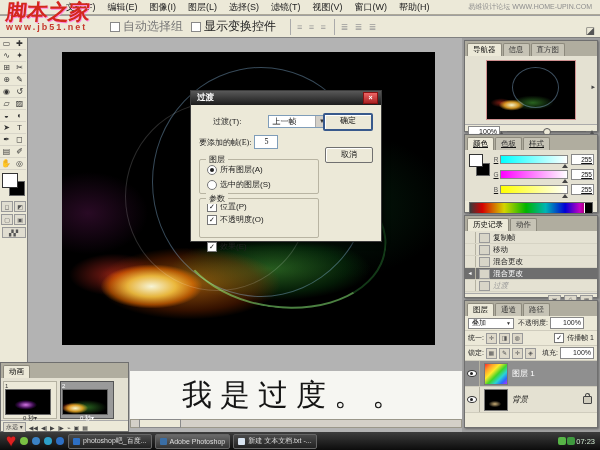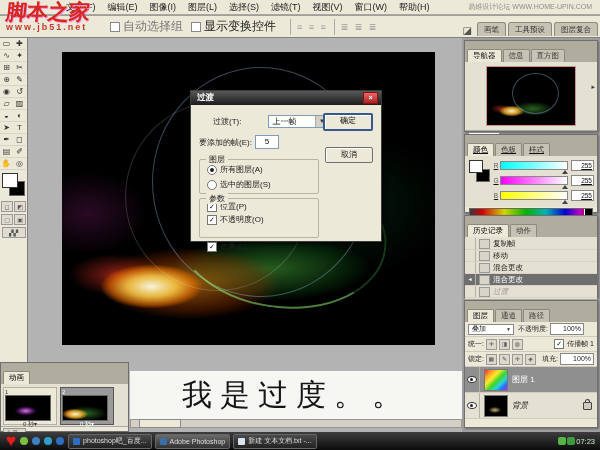--- a/index.html
+++ b/index.html
@@ -61,21 +61,21 @@
   .dlg-btn{position:absolute;width:46px;height:14px;background:#ece9d8;border:1px solid #707070;border-radius:2px;text-align:center;line-height:13px;font-size:8px;box-shadow:inset 1px 1px 0 #fff;}
   .dlg-btn.default{border:2px solid #38598c;line-height:11px;}
   .groupbox{position:absolute;border:1px solid #b8b4a2;border-radius:2px;}
   .groupbox .gb-cap{position:absolute;top:-6px;left:6px;background:#ece9d8;padding:0 3px;font-size:8px;color:#222;}
   .radio{width:8px;height:8px;border:1px solid #777;border-radius:50%;background:#fff;margin-right:3px;position:relative;flex:0 0 auto;}
   .radio.on:after{content:"";position:absolute;left:2px;top:2px;width:4px;height:4px;border-radius:50%;background:#222;}
   .check{width:8px;height:8px;border:1px solid #777;background:#fff;margin-right:3px;font-size:7px;line-height:8px;text-align:center;color:#111;flex:0 0 auto;}
   .gb-item{display:flex;align-items:center;margin:4px 0 0 7px;font-size:8px;color:#222;}
   
   .panel{position:absolute;left:464px;width:134px;background:#ece9d8;border:1px solid #6f6f6f;box-shadow:1px 1px 2px rgba(0,0,0,0.35);box-sizing:border-box;}
-  .ptabs{height:21px;background:#b0ad9f;display:flex;align-items:flex-end;padding-left:2px;position:relative;}
+  .ptabs{height:15px;background:#b0ad9f;display:flex;align-items:flex-end;padding-left:2px;position:relative;}
   .ptab{font-size:7.5px;padding:1px 5px 1px;background:#c6c3b5;border:1px solid #8d8a7d;border-bottom:none;border-radius:2px 2px 0 0;margin-right:1px;color:#333;white-space:nowrap;}
   .ptabs .ptab:first-child{background:#ece9d8;color:#000;}
   .pmenu{position:absolute;right:2px;top:2px;font-size:7px;color:#444;}
   .nav-body{padding:4px 0;display:flex;justify-content:center;background:#e4e1d2;}
   .nav-thumb{width:88px;height:58px;border:1px solid #d09090;position:relative;}
   .mini-glow{background-color:#000;background-image:
       radial-gradient(ellipse 16px 7px at 28% 76%, rgba(255,255,215,0.95), rgba(255,180,40,0.8) 45%, rgba(0,0,0,0) 80%),
       radial-gradient(ellipse 26px 9px at 52% 72%, rgba(90,220,70,0.45), rgba(0,0,0,0) 80%),
       radial-gradient(ellipse 14px 6px at 16% 72%, rgba(255,60,40,0.5), rgba(0,0,0,0) 75%);}
   .mini-ring{position:absolute;left:28%;top:10%;width:52%;height:68%;border:1px solid rgba(150,195,235,0.4);border-radius:50%;}
@@ -180,26 +180,20 @@
       <span>显示变换控件</span>
     </span>
     <span class="opt-sep"></span>
     <span class="align-glyphs">≡ ≡ ≡</span>
     <span class="opt-sep"></span>
     <span class="align-glyphs">≣ ≣ ≣</span>
   </div>
 
   <div class="palette-well">
     <span class="pw-icon">◪</span>
-    <span style="display:flex;align-items:flex-end;">
-
-    <span class="pw-tab">画笔</span>
-        <span class="pw-tab">工具预设</span>
-        <span class="pw-tab">图层复合</span>
-      </span>
   </div>
 
   <div class="wm-red">
     <span class="t">脚本之家</span>
     <span class="u">www.jb51.net</span>
   </div>
   <div class="wm-gray">易维设计论坛 WWW.HOME-UPIN.COM</div>
 
   <div class="toolbar">
     <div class="tools">
@@ -263,21 +257,21 @@
       <span class="cap">过渡</span>
       <span class="dlg-close">×</span>
     </div>
     <div class="dlg-row" style="left:22px;top:24px;gap:24px;">
       <span class="dlg-label">过渡(T):</span>
       <span class="dlg-select">
         <span>上一帧</span>
         <span class="arr">▼</span>
       </span>
     </div>
-    <div class="dlg-row" style="left:8px;top:44px;">
+    <div class="dlg-row" style="left:8px;top:44px;font-family:Liberation Serif, serif;">
       <span class="dlg-label">要添加的帧(E):</span>
       <span class="dlg-input">5</span>
     </div>
     <div class="dlg-btn default" style="right:8px;top:22px;">确定</div>
     <div class="dlg-btn" style="right:8px;top:56px;">取消</div>
 
     <div class="groupbox" style="left:8px;top:68px;width:118px;height:33px;">
       <span class="gb-cap">图层</span>
       <div class="gb-item">
         <span class="radio on"></span>

